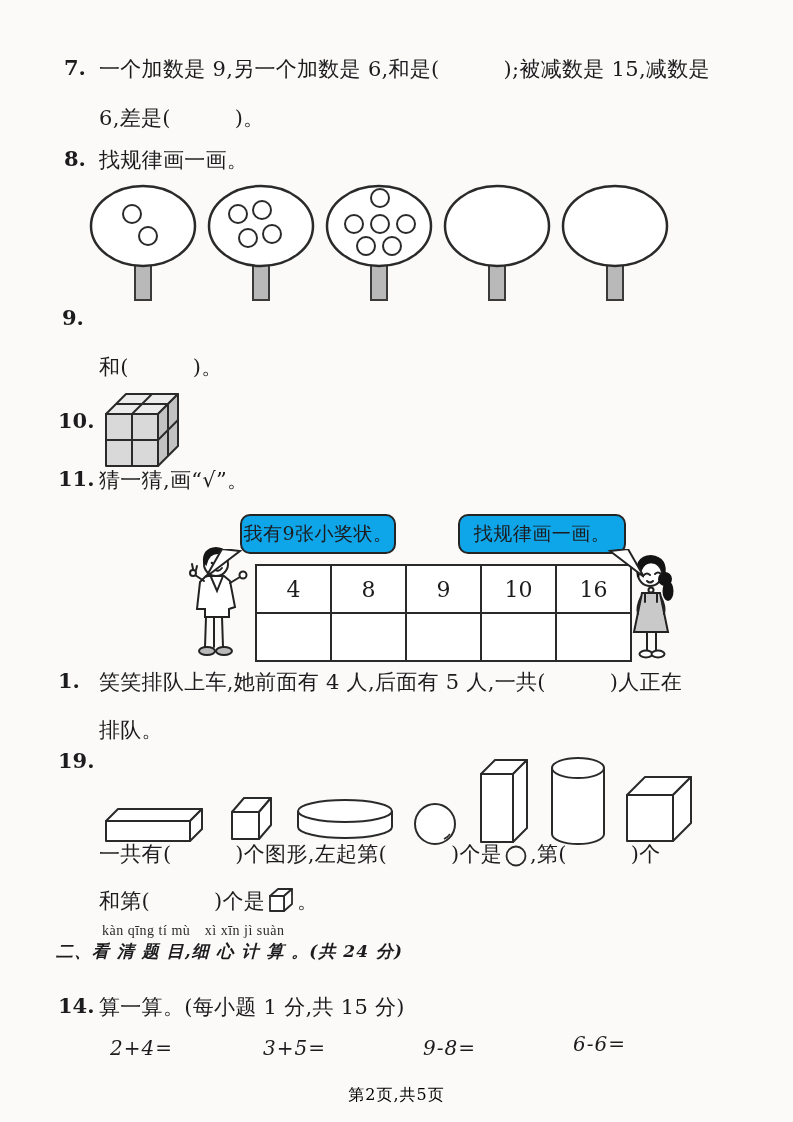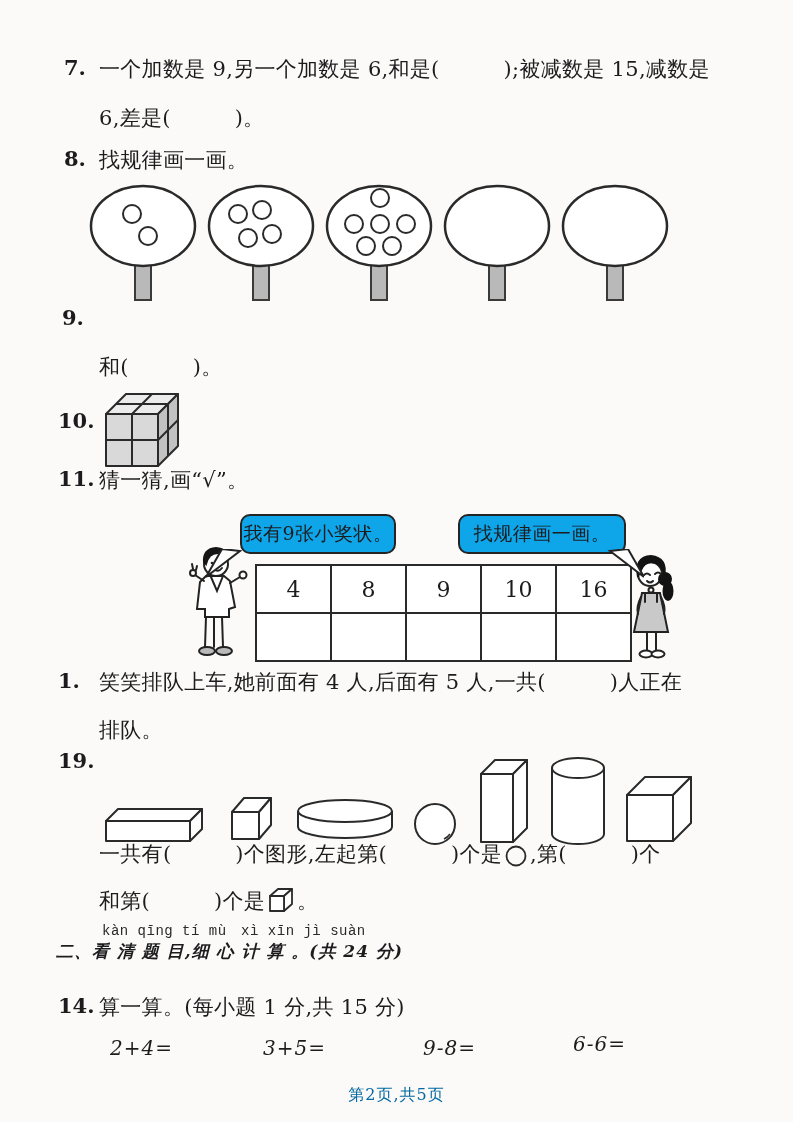--- a/index.html
+++ b/index.html
@@ -20,24 +20,24 @@
     font-size:19px;letter-spacing:.5px;z-index:1;white-space:nowrap;
   }
   .tail{z-index:2;}
   table.guess{border-collapse:collapse;table-layout:fixed;background:#fff;}
   table.guess td{
     border:2px solid #2a2a2a;width:71px;height:44px;text-align:center;
     font-size:22px;font-family:"DejaVu Serif","Liberation Serif",serif;
   }
   
   .shapes{left:98px;top:752px;width:610px;display:flex;align-items:flex-end;gap:14px;}
-  .pinyin{font-family:Liberation Mono, monospace;font-size:14px;color:#2a2a2a;letter-spacing:.5px;}
+  .pinyin{font-family:Liberation Serif, serif;font-size:14px;color:#2a2a2a;letter-spacing:.5px;}
   .sec-title{font-size:17px;font-weight:700;letter-spacing:1px;font-style:italic;}
   .prob{font-size:20px;letter-spacing:1px;font-style:italic;}
-  .footer{width:100%;text-align:center;font-size:16px;color:#0369a1;letter-spacing:1px;}
+  .footer{width:100%;text-align:center;font-size:16px;color:#000000;letter-spacing:1px;}
   svg{display:block;}
 </style>
 </head>
 <body>
 
 <div class="page">
 
   <span class="abs num" style="left:64px;top:55px">7.</span>
   <span class="abs txt" style="left:99px;top:55px">一个加数是 9,另一个加数是 6,和是(　　　);被减数是 15,减数是</span>
   <span class="abs txt" style="left:99px;top:104px">6,差是(　　　)。</span>

